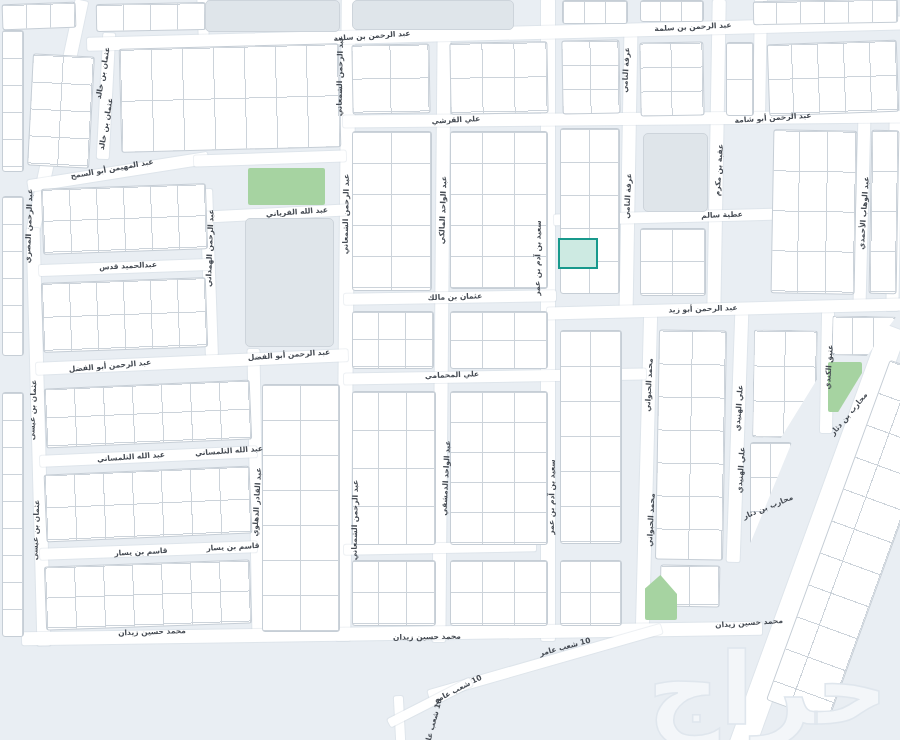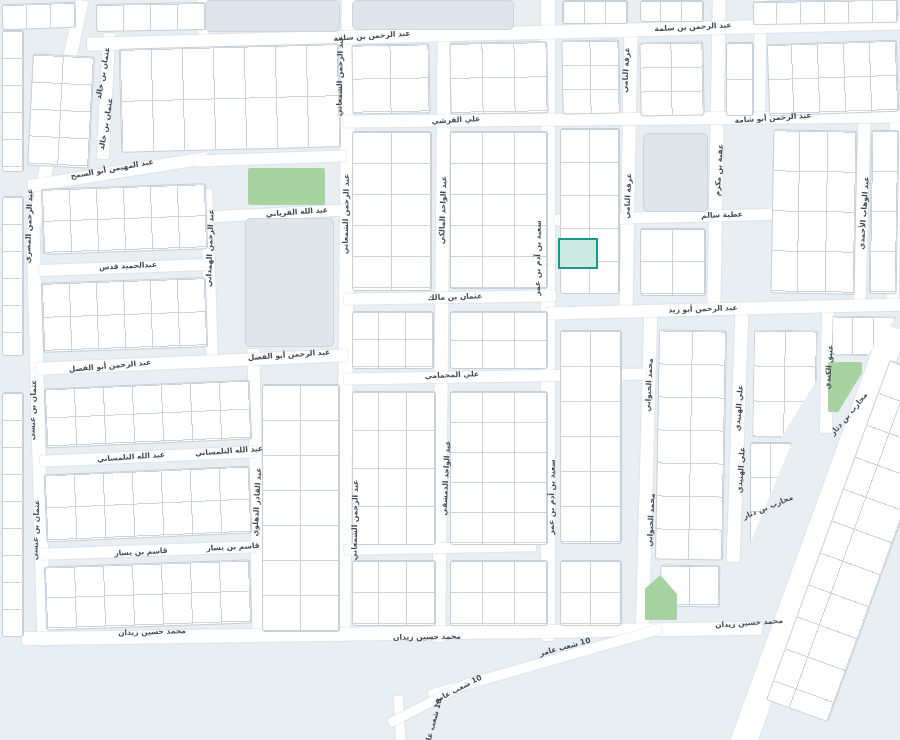--- a/index.html
+++ b/index.html
@@ -211,13 +211,14 @@
       <div class="street-label" style="left: 719px; top: 170px; transform: translate(-50%, -50%) rotate(-86deg);">عقبة بن مكرم</div>
       <div class="street-label" style="left: 649px; top: 385px; transform: translate(-50%, -50%) rotate(-87deg);">محمد الحبواني</div>
       <div class="street-label" style="left: 651px; top: 520px; transform: translate(-50%, -50%) rotate(-87deg);">محمد الحبواني</div>
       <div class="street-label" style="left: 739px; top: 408px; transform: translate(-50%, -50%) rotate(-86deg);">علي الهنيدي</div>
       <div class="street-label" style="left: 741px; top: 470px; transform: translate(-50%, -50%) rotate(-86deg);">علي الهنيدي</div>
       <div class="street-label" style="left: 829px; top: 367px; transform: translate(-50%, -50%) rotate(-86deg);">عتيق الكندي</div>
       <div class="street-label" style="left: 864px; top: 213px; transform: translate(-50%, -50%) rotate(-86deg);">عبد الوهاب الأحمدي</div>
       <div class="street-label" style="left: 849px; top: 414px; transform: translate(-50%, -50%) rotate(-50deg);">محارب بن دثار</div>
       <div class="street-label" style="left: 768px; top: 507px; transform: translate(-50%, -50%) rotate(-22deg);">محارب بن دثار</div>
     </div>
+  <div class="watermark">حراج</div>
 </div>
 
 </body></html>

